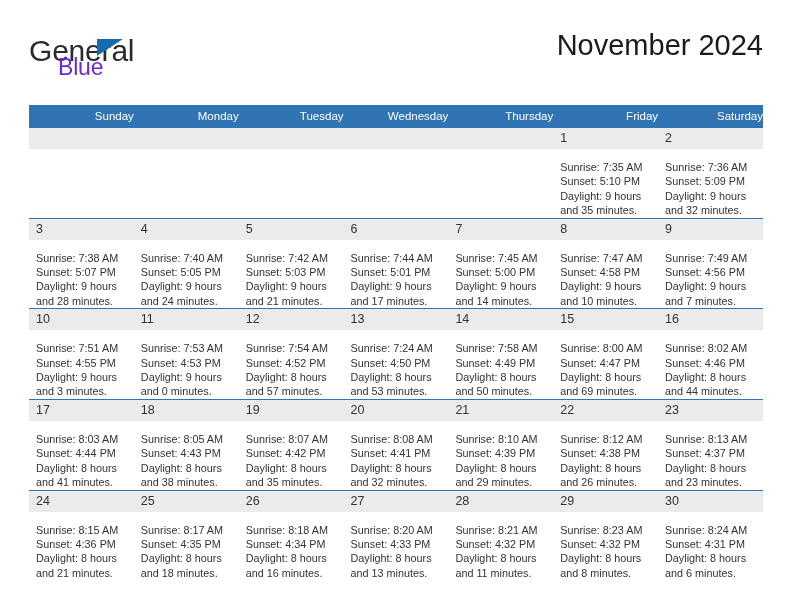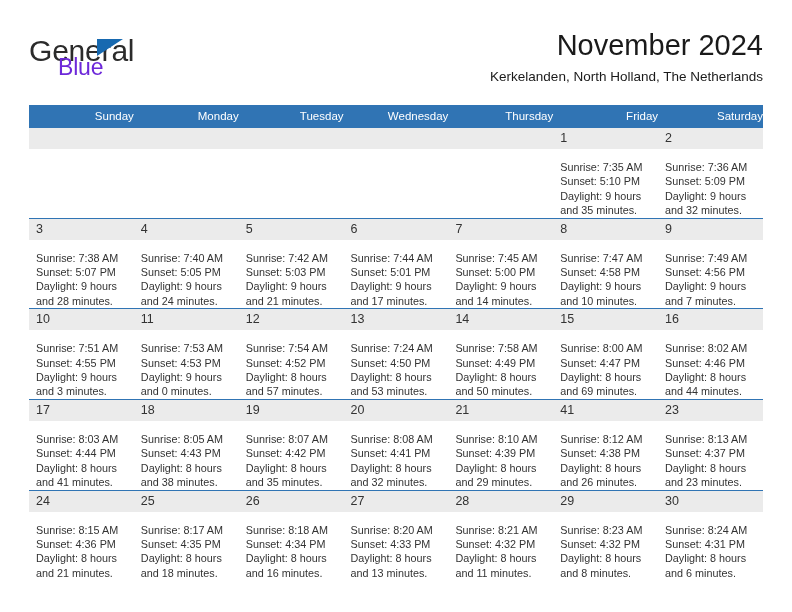--- a/index.html
+++ b/index.html
@@ -70,20 +70,21 @@
     right: 0;
     top: 0;
     text-align: right;
   }
   .month-title {
     font-size: 29px;
     font-weight: 400;
     color: #1a1a1a;
     line-height: 34px;
     white-space: nowrap;
+    text-align: center;
   }
   .location {
     font-size: 13.5px;
     font-weight: 400;
     color: #1a1a1a;
     line-height: 20px;
     margin-top: 5px;
     white-space: nowrap;
   }
 
@@ -143,21 +144,20 @@
 <div class="page">
 
   <div class="top">
     <div class="logo">
       <span class="logo-general">General</span>
       <span class="logo-tri"></span>
       <span class="logo-blue">Blue</span>
     </div>
     <div class="titles">
       <div class="month-title">November 2024</div>
-      <div class="location">Kerkelanden, North Holland, The Netherlands</div>
     </div>
   </div>
 
   <table class="cal">
     <thead>
       <tr>
         <th>Sunday</th>
         <th>Monday</th>
         <th>Tuesday</th>
         <th>Wednesday</th>
@@ -372,21 +372,21 @@
           <td>
             <div class="daynum">21</div>
             <div class="info">
               <div>Sunrise: 8:10 AM</div>
               <div>Sunset: 4:39 PM</div>
               <div>Daylight: 8 hours</div>
               <div>and 29 minutes.</div>
             </div>
           </td>
           <td>
-            <div class="daynum">41</div>
+            <div class="daynum">22</div>
             <div class="info">
               <div>Sunrise: 8:12 AM</div>
               <div>Sunset: 4:38 PM</div>
               <div>Daylight: 8 hours</div>
               <div>and 26 minutes.</div>
             </div>
           </td>
           <td>
             <div class="daynum">23</div>
             <div class="info">

